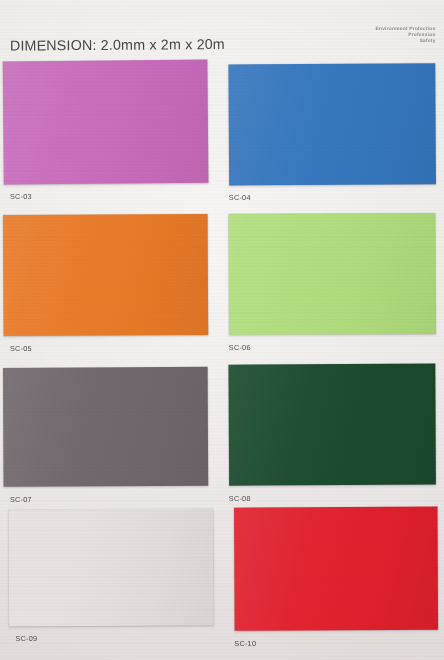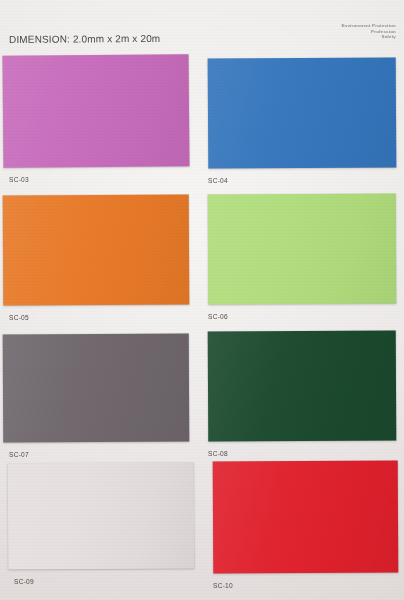--- a/index.html
+++ b/index.html
@@ -52,21 +52,21 @@
     position: absolute;
     left: 0;
     top: 0;
     width: 404px;
     height: 48px;
   }
   #dimension-text {
     position: absolute;
     left: 9px;
     top: 34px;
-    font-size: 10px;
+    font-size: 13px;
     letter-spacing: 0.15px;
     color: #4a4745;
     white-space: nowrap;
     transform: rotate(-0.45deg);
     transform-origin: left center;
   }
   #brand-block {
     position: absolute;
     right: 8px;
     top: 23px;

